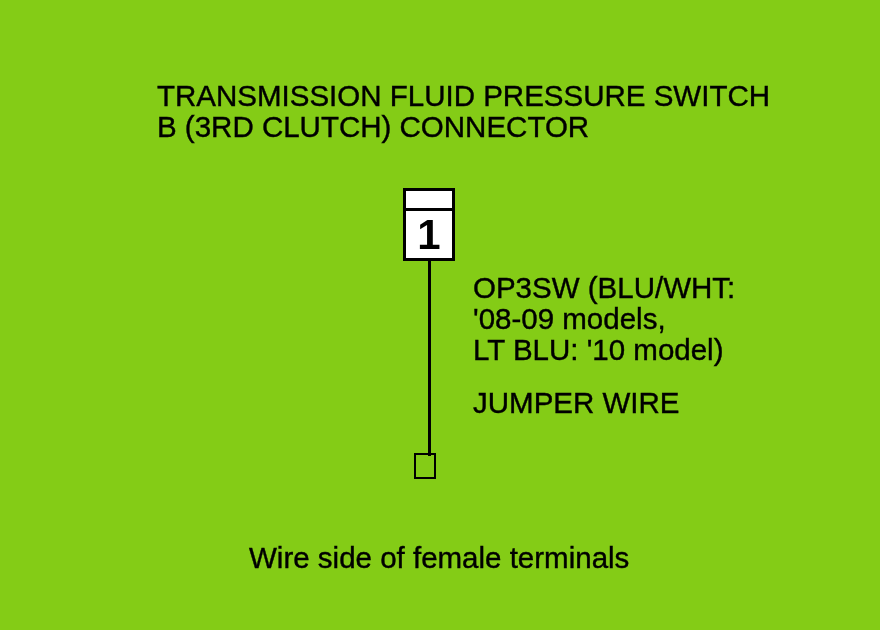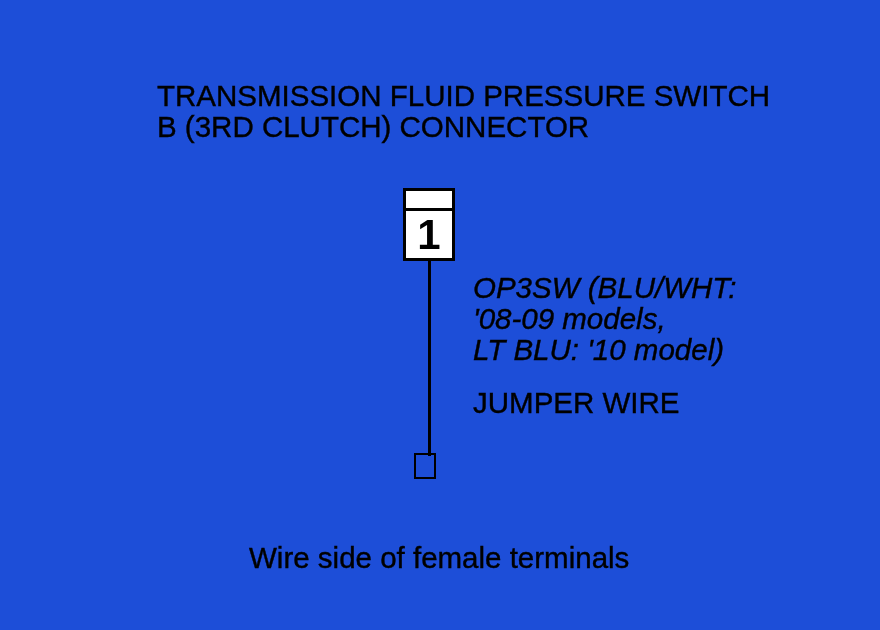--- a/index.html
+++ b/index.html
@@ -4,41 +4,40 @@
 <style>
   html, body {
     margin: 0;
     padding: 0;
     background: #ffffff;
   }
   .canvas {
     position: relative;
     width: 880px;
     height: 630px;
-    background: #1d4ed8;
+    background: #84cc16;
     overflow: hidden;
     font-family: "Liberation Sans", "DejaVu Sans", sans-serif;
     color: #000000;
   }
   .txt {
     position: absolute;
     font-size: 29.5px;
     line-height: 31px;
     white-space: pre-line;
     letter-spacing: 0;
     -webkit-text-stroke: 0.4px #000;
   }
   .title-block {
     left: 157px;
     top: 80px;
   }
   .wire-label-block {
     left: 473px;
     top: 272px;
-    font-style: italic;
   }
   .jumper-label-block {
     left: 473px;
     top: 387px;
   }
   .caption-block {
     left: 249px;
     top: 542px;
   }
   

